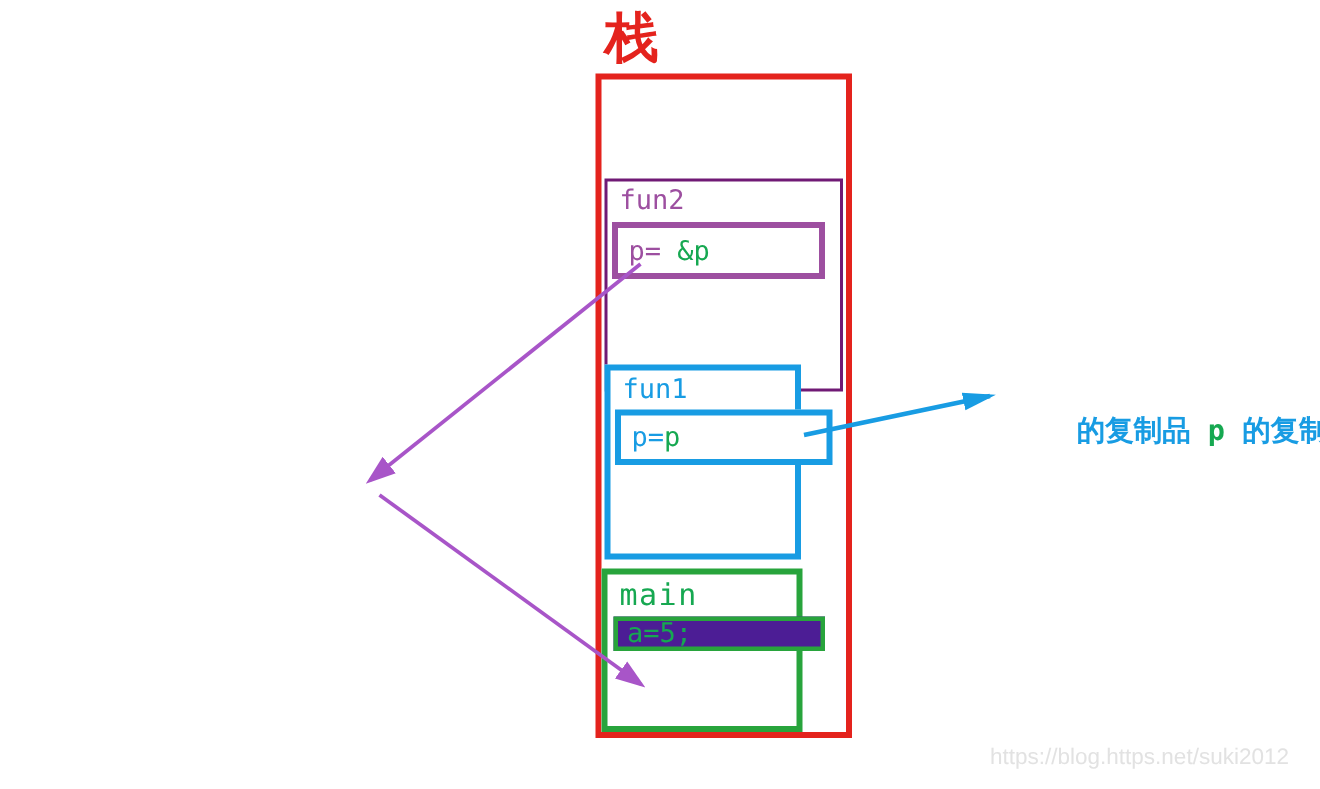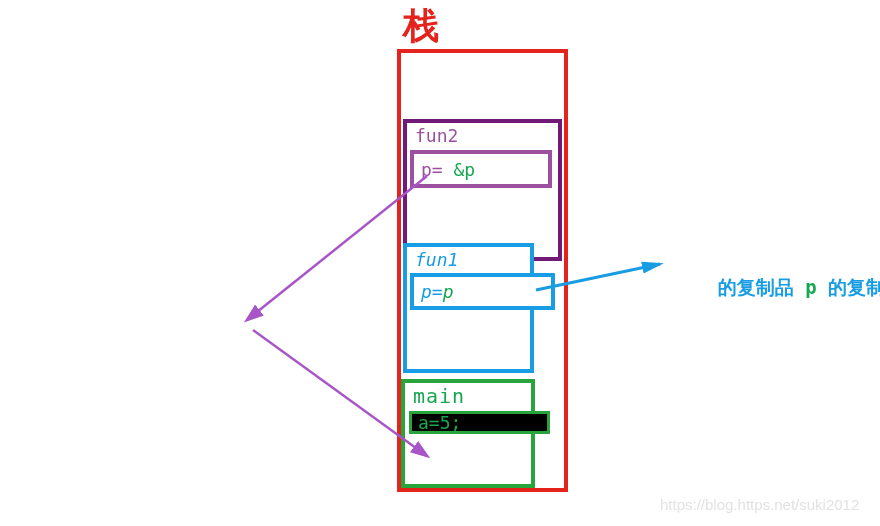--- a/index.html
+++ b/index.html
@@ -29,26 +29,25 @@
     height: 443px;
     border: 4px solid #e4231d;
     background: transparent;
   }
   .frame {
     position: absolute;
     background: #ffffff;
   }
   .frame-fun2 {
     left: 403px; top: 119px; width: 159px; height: 142px;
-    border: 4px solid #701a75;
+    border: 2px solid #701a75;
   }
   .frame-fun1 {
     left: 403px; top: 243px; width: 131px; height: 130px;
     border: 4px solid #189ce3;
-    font-style: italic;
   }
   .frame-main {
     left: 401px; top: 379px; width: 134px; height: 109px;
     border: 4px solid #28a43c;
   }
   .frame-label {
     margin: 3px 0 0 8px;
     font-size: 18px;
     line-height: 20px;
     white-space: pre;
@@ -75,21 +74,21 @@
   }
   .stmt-box {
     position: absolute;
     display: flex;
     align-items: center;
     padding-left: 6px;
     font-size: 18px;
     line-height: 16px;
     color: #16a851;
     border: 3px solid #28a43c;
-    background: #000000;
+    background: #4c1d95;
     white-space: pre;
   }
   .stmt-a { left: 4px; top: 28px; width: 141px; height: 23px; }
   .stmt-p { left: 5px; top: 63px; width: 137px; height: 23px; }
   .t-purple { color: #9d4fa0; }
   .t-blue   { color: #189ce3; }
   .t-green  { color: #16a851; }
   .note {
     position: absolute;
     font-size: 19px;

